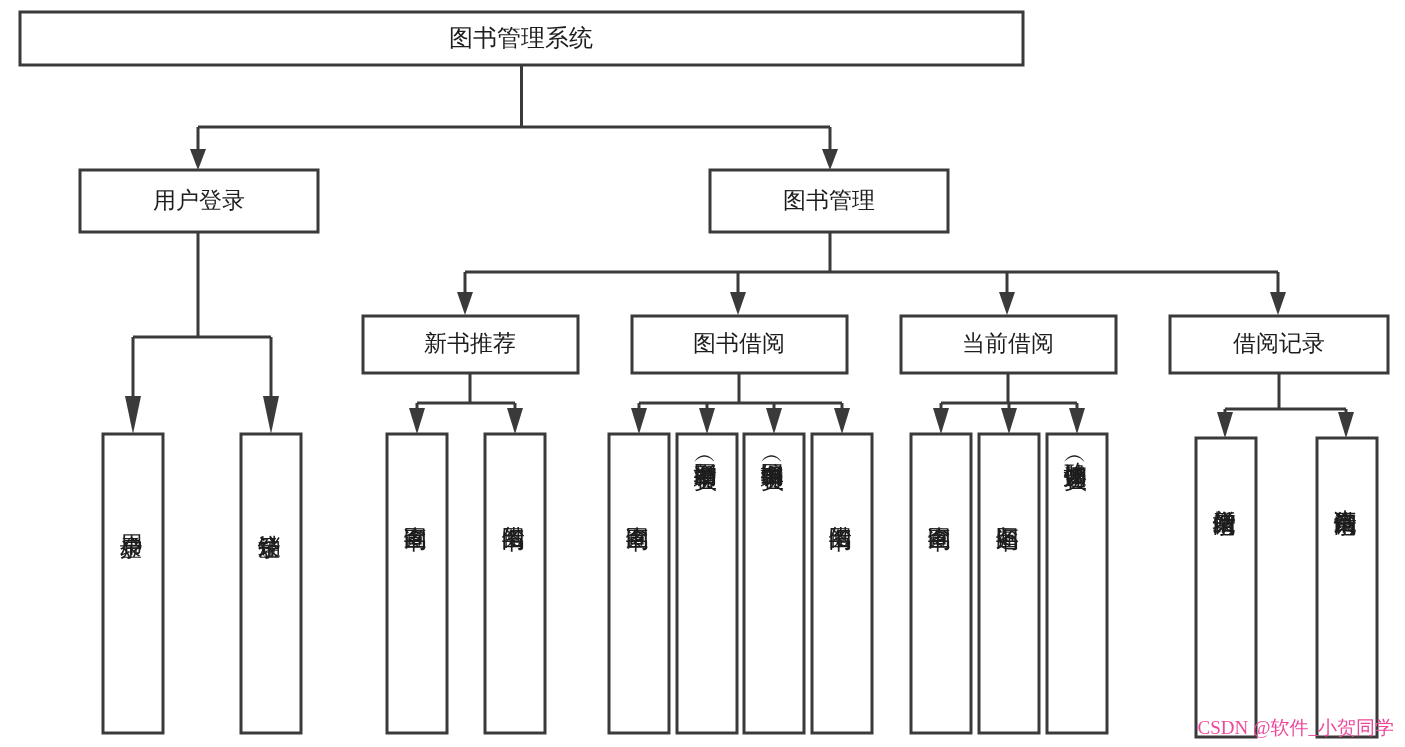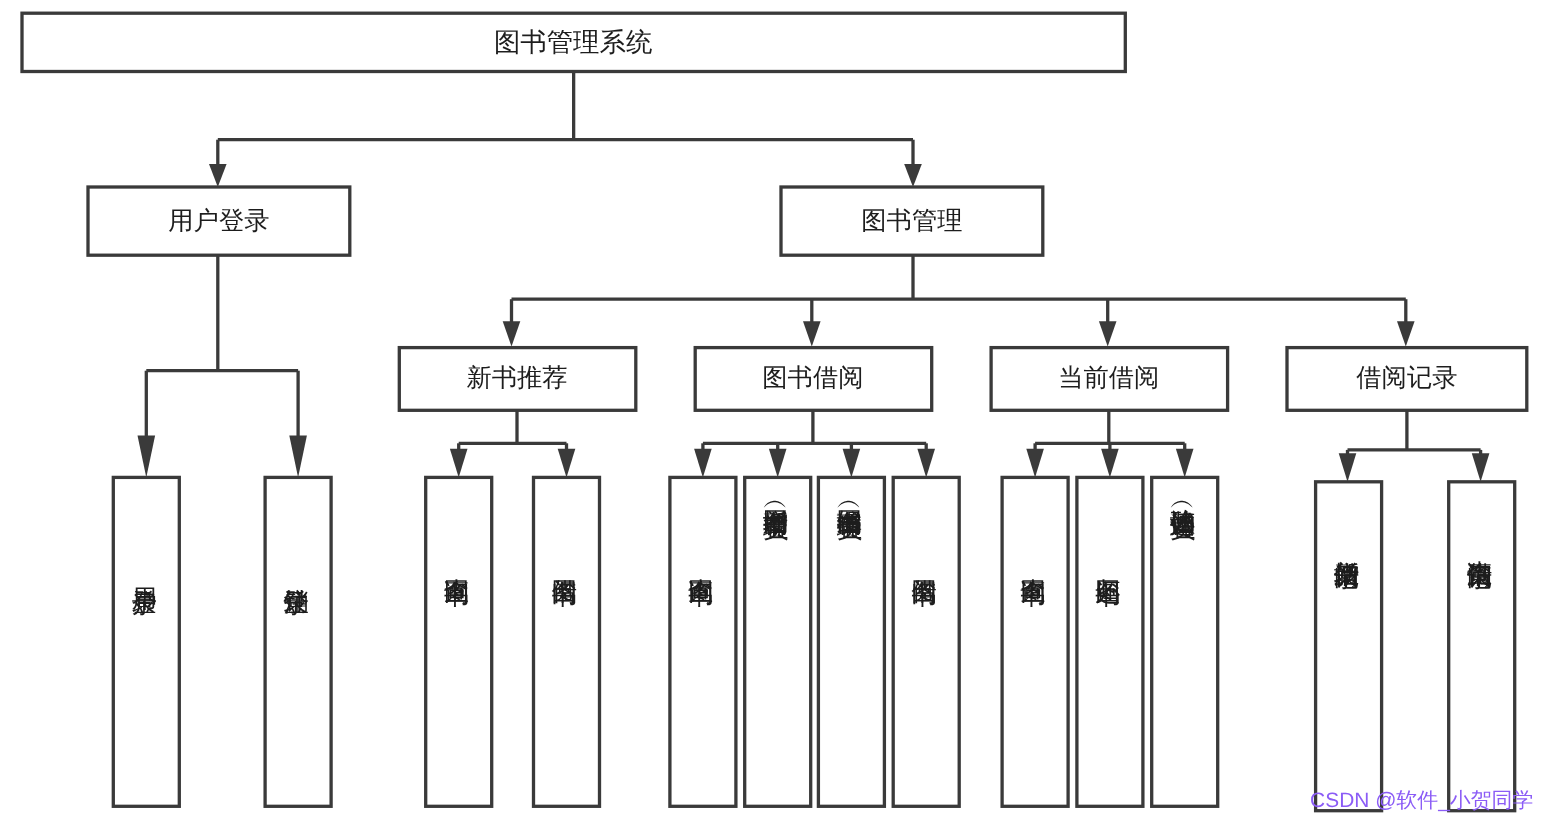--- a/index.html
+++ b/index.html
@@ -64,23 +64,23 @@
     writing-mode: vertical-rl;
     text-orientation: upright;
     white-space: nowrap;
     letter-spacing: 1px;
     pointer-events: none;
   }
   .watermark {
     position: absolute;
     right: 8px;
     bottom: 6px;
-    font-family: Liberation Sans, sans-serif;
+    font-family: Liberation Serif, serif;
     font-size: 19px;
-    color: #8b5cf6;
+    color: #ec4899;
     white-space: nowrap;
   }
 </style>
 </head>
 <body>
 
 <div id="diagram-root">
 
   <svg id="tree-svg" viewBox="0 0 1405 747">
 

